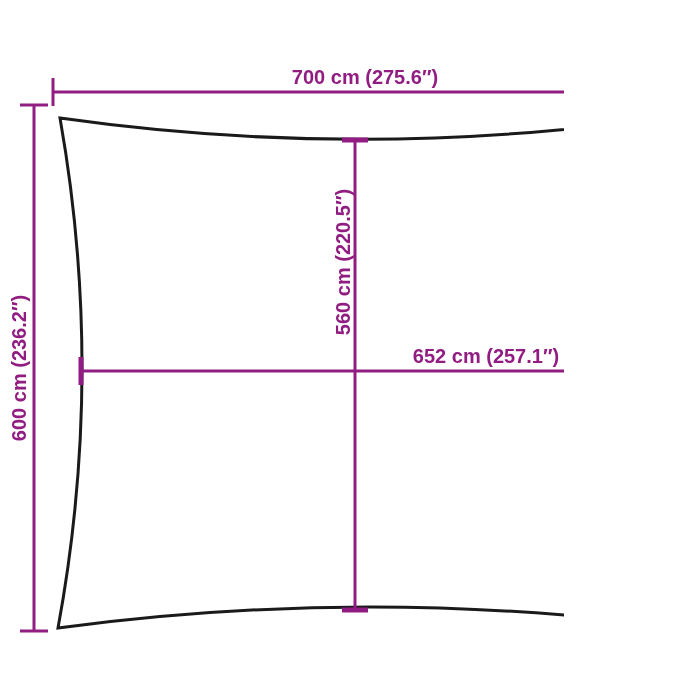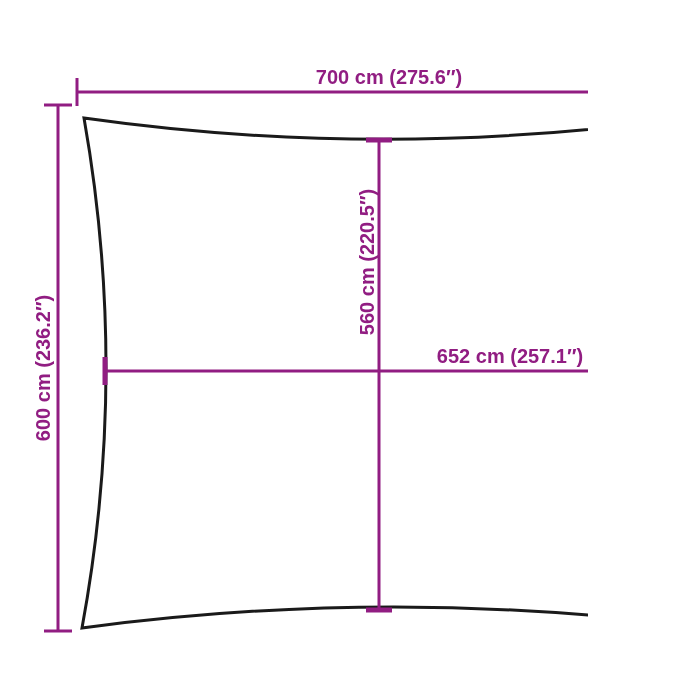--- a/index.html
+++ b/index.html
@@ -7,21 +7,20 @@
     padding: 0;
     background: #ffffff;
   }
   .canvas {
     position: relative;
     width: 564px;
     height: 700px;
     background: var(--bg, #ffffff);
     overflow: hidden;
     font-family: "Liberation Sans", sans-serif;
-    margin-left: 24px;
   }
   svg {
     display: block;
   }
   .sail-outline {
     fill: none;
     stroke: var(--outline, #1a1a1a);
     stroke-width: 3;
     stroke-linejoin: miter;
     stroke-miterlimit: 12;

